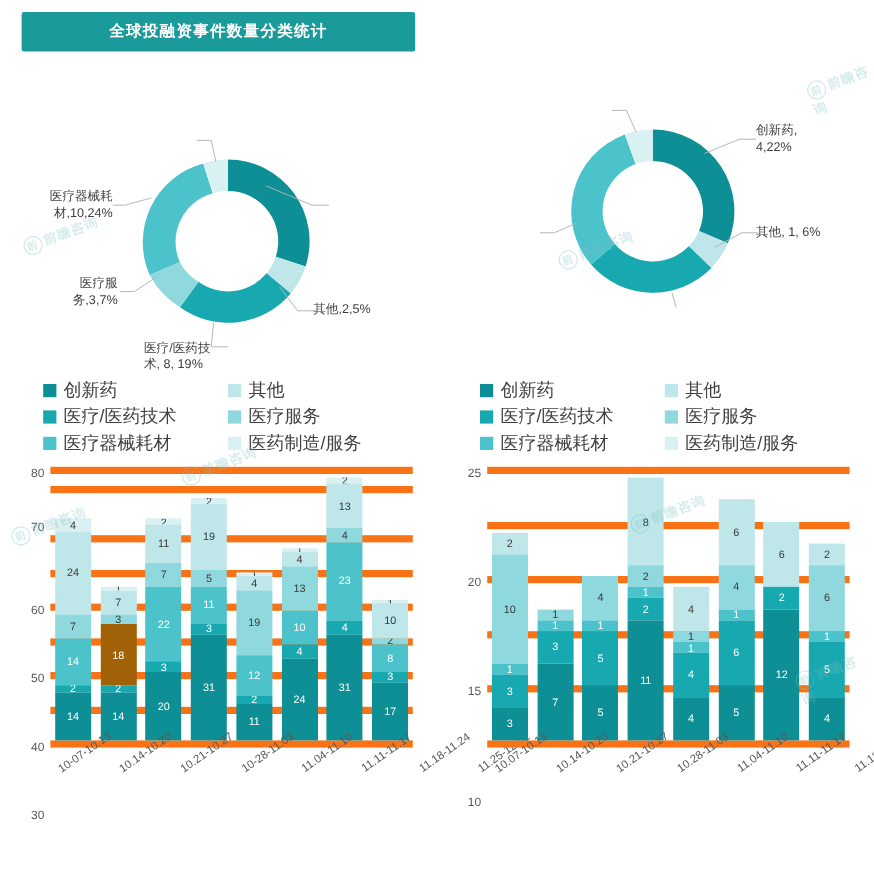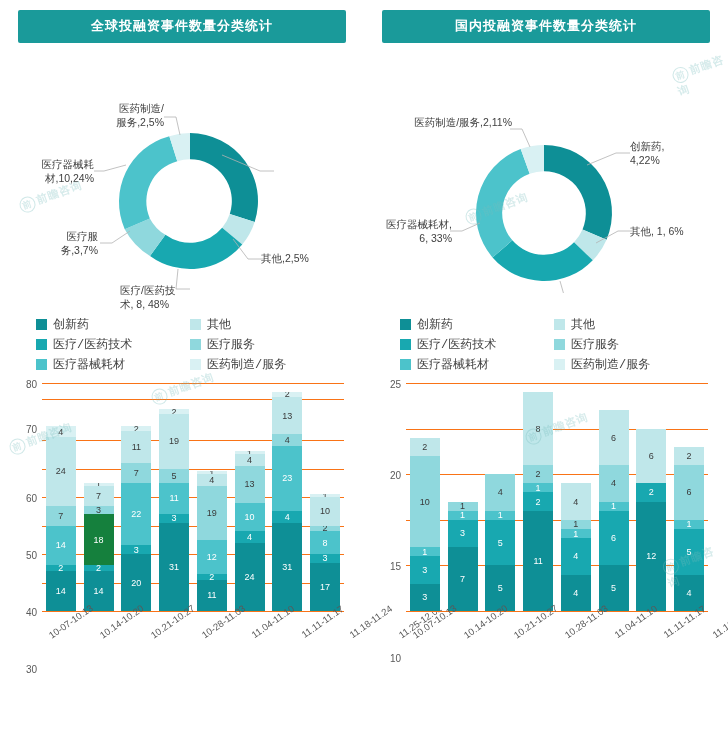--- a/index.html
+++ b/index.html
@@ -43,37 +43,36 @@
     line-height: 14px;
     white-space: pre-line;
   }
 
   
   .legend {
     display: grid;
     grid-template-columns: 1fr 1fr;
     gap: 3px 6px;
     margin: 10px 18px 4px 28px;
-    font-size: 12px;
+    font-size: 15px;
     color: #404040;
-    font-family: Liberation Mono, monospace;
   }
   .legend-item { display: flex; align-items: center; gap: 6px; }
   .swatch { width: 11px; height: 11px; display:inline-block; flex: 0 0 auto; }
 
   
   .chart-area { position: relative; margin: 4px 6px 0 6px; height: 300px; }
   .axis-label {
     position: absolute; right: 100%; transform: translateY(-50%);
     font-size: 10px; color: #595959; padding-right: 5px; white-space: nowrap;
   }
   .plot {
     position: absolute; left: 28px; right: 6px; top: 6px; height: 228px;
   }
-  .gridline { position:absolute; left:0; right:0; border-top: 1px solid #f97316; }
+  .gridline { position:absolute; left:0; right:0; border-top: 6px solid #f97316; }
   .bars { position:absolute; left:0; right:0; bottom:0; top:0; display:flex; }
   .barcol { flex:1; display:flex; flex-direction:column; justify-content:flex-end; align-items:center; position:relative; }
   .stack { width: 30px; display:flex; flex-direction:column; }
   .seg { display:flex; align-items:center; justify-content:center; font-size:9px; color:#fff; overflow:hidden; }
   .seg.dark { color:#fff; }
   .seg.light { color:#3a3a3a; }
   .xlabels { position:absolute; left:28px; right:6px; top:240px; display:flex; }
   .xlab {
     flex:1; font-size:9.5px; color:#595959; text-align:center;
     transform: rotate(-35deg); transform-origin: center top; white-space:nowrap;
@@ -116,33 +115,30 @@
 
         <polyline points="214,112 252,128 266,128" fill="none" stroke="#b3b3b3" stroke-width="0.8"></polyline>
         <polyline points="225,196 240,216 256,216" fill="none" stroke="#b3b3b3" stroke-width="0.8"></polyline>
         <polyline points="170,226 168,246 182,246" fill="none" stroke="#b3b3b3" stroke-width="0.8"></polyline>
         <polyline points="122,188 104,200 92,200" fill="none" stroke="#b3b3b3" stroke-width="0.8"></polyline>
         <polyline points="118,122 96,128 86,128" fill="none" stroke="#b3b3b3" stroke-width="0.8"></polyline>
         <polyline points="172,92 168,74 156,74" fill="none" stroke="#b3b3b3" stroke-width="0.8"></polyline>
       </svg>
       <div class="lbl" style="left:253px; top:208px; width:92px;">其他,2,5%</div>
       <div class="lbl" style="left:112px; top:240px; width:110px; text-align:left;">医疗/医药技
-术, 8, 48%</div>
+术, 8, 19%</div>
       <div class="lbl" style="left:20px; top:186px; width:70px; text-align:right;">医疗服
 务,3,7%</div>
       <div class="lbl" style="left:4px; top:114px; width:82px; text-align:right;">医疗器械耗
 材,10,24%</div>
-      <div class="lbl" style="left:68px; top:58px; width:88px; text-align:right;">医药制造/
-服务,2,5%</div>
     </div>
     <div class="wm" style="left:18px; top:188px;"><span class="circ">前</span><span>前瞻咨询</span></div>
   </div>
 
   <div class="panel">
-    <div class="title-bar">国内投融资事件数量分类统计</div>
     <div class="donut-wrap">
       <svg class="donut-svg" width="364" height="250" viewBox="0 0 364 250">
         <g transform="translate(172,170)">
 
           <path d="M 0 -68 A 68 68 0 0 1 62.54 26.70 L 38.49 16.43 A 41.85 41.85 0 0 0 0 -41.85 Z" fill="#0e8f96"></path>
 
           <path d="M 62.54 26.70 A 68 68 0 0 1 48.80 47.36 L 30.03 29.14 A 41.85 41.85 0 0 0 38.49 16.43 Z" fill="#bfe7ea"></path>
 
           <path d="M 48.80 47.36 A 68 68 0 0 1 -51.45 44.45 L -31.66 27.36 A 41.85 41.85 0 0 0 30.03 29.14 Z" fill="#18a8b0"></path>
 
@@ -152,23 +148,20 @@
         </g>
         <polyline points="215,122 244,110 258,110" fill="none" stroke="#b3b3b3" stroke-width="0.8"></polyline>
         <polyline points="224,200 246,188 260,188" fill="none" stroke="#b3b3b3" stroke-width="0.8"></polyline>
         <polyline points="188,238 192,252 204,252" fill="none" stroke="#b3b3b3" stroke-width="0.8"></polyline>
         <polyline points="108,180 90,188 78,188" fill="none" stroke="#b3b3b3" stroke-width="0.8"></polyline>
         <polyline points="158,104 150,86 138,86" fill="none" stroke="#b3b3b3" stroke-width="0.8"></polyline>
       </svg>
       <div class="lbl" style="left:258px; top:96px; width:92px;">创新药,
 4,22%</div>
       <div class="lbl" style="left:258px; top:181px; width:92px;">其他, 1, 6%</div>
-      <div class="lbl" style="left:-8px; top:174px; width:88px; text-align:right;">医疗器械耗材,
-6, 33%</div>
-      <div class="lbl" style="left:-18px; top:72px; width:158px; text-align:right;">医药制造/服务,2,11%</div>
     </div>
     <div class="wm" style="left:100px; top:200px;"><span class="circ">前</span><span>前瞻咨询</span></div>
     <div class="wm" style="left:310px; top:60px;"><span class="circ">前</span><span>前瞻咨询</span></div>
   </div>
 
   <div class="panel">
     <div class="legend">
       <div class="legend-item">
           <span class="swatch" style="background:#0e8f96"></span>
           <span>创新药</span>
@@ -226,21 +219,21 @@
                 <div class="seg dark" style="background: rgb(76, 195, 203); height: 39.9px;">14</div>
                 <div class="seg dark" style="background: rgb(24, 168, 176); height: 5.7px;">2</div>
                 <div class="seg dark" style="background: rgb(14, 143, 150); height: 39.9px;">14</div>
               </div>
             </div>
             <div class="barcol">
               <div class="stack">
                 <div class="seg light" style="background: rgb(217, 241, 243); height: 2.85px;">1</div>
                 <div class="seg light" style="background: rgb(191, 231, 234); height: 19.95px;">7</div>
                 <div class="seg light" style="background: rgb(143, 216, 221); height: 8.55px;">3</div>
-                <div class="seg dark" style="background: #15803d; height: 51.3px; text-align: center;">18</div>
+                <div class="seg dark" style="background: #a16207; height: 51.3px; text-align: center;">18</div>
                 <div class="seg dark" style="background: rgb(24, 168, 176); height: 5.7px;">2</div>
                 <div class="seg dark" style="background: rgb(14, 143, 150); height: 39.9px;">14</div>
               </div>
             </div>
             <div class="barcol">
               <div class="stack">
                 <div class="seg light" style="background: rgb(217, 241, 243); height: 5.7px;">2</div>
                 <div class="seg light" style="background: rgb(191, 231, 234); height: 31.35px;">11</div>
                 <div class="seg light" style="background: rgb(143, 216, 221); height: 19.95px;">7</div>
                 <div class="seg dark" style="background: rgb(76, 195, 203); height: 62.7px;">22</div>

